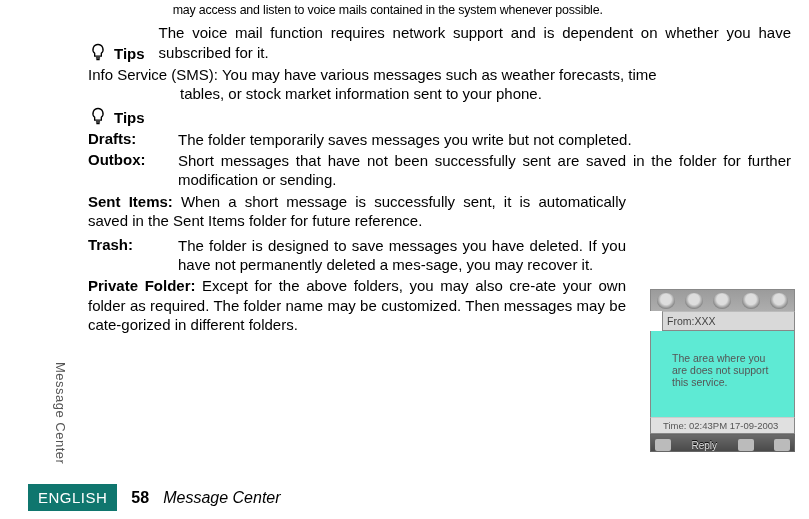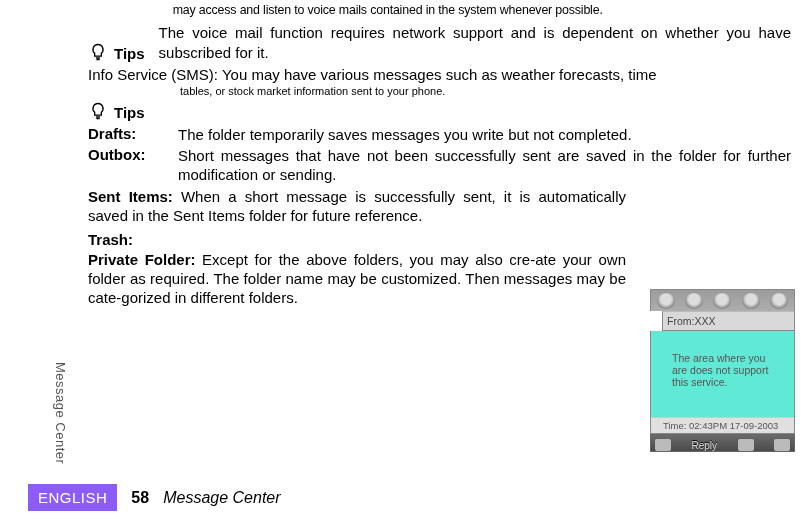--- a/index.html
+++ b/index.html
@@ -54,21 +54,21 @@
       font-size: 15px;
       line-height: 1.3;
       text-align: justify;
       flex: 1;
     }
     .info-service {
       font-size: 15px;
       margin-bottom: 2px;
     }
     .info-service-cont {
-      font-size: 11px;
+      font-size: 15px;
       padding-left: 92px;
       margin-bottom: 2px;
     }
     .def-row {
       display: flex;
       align-items: flex-start;
       margin-bottom: 2px;
     }
     .def-term {
       font-weight: bold;
@@ -175,21 +175,21 @@
     }
     .footer {
       position: absolute;
       left: 28px;
       bottom: 8px;
       display: flex;
       align-items: center;
       gap: 14px;
     }
     .lang-box {
-      background: #8b5cf6;
+      background: #0f766e;
       color: #fff;
       font-size: 15px;
       padding: 5px 10px 5px 10px;
       letter-spacing: 0.5px;
     }
     .page-num {
       font-weight: bold;
       font-size: 16px;
     }
     .footer-title {
@@ -237,20 +237,21 @@
       <span class="def-text">Short messages that have not been successfully sent are saved in the folder for further modification or sending.</span>
     </div>
 
     <div class="inline-def">
       <span class="term">Sent Items:</span><span> When a short message is successfully sent, it is automatically saved in the Sent Items folder for future reference.</span>
     </div>
     <div style="height:0"></div>
 
     <div class="def-row" style="margin-top:6px;">
       <span class="def-term">Trash:</span>
+      <span class="def-text-narrow">The folder is designed to save messages you have deleted. If you have not permanently deleted a mes-sage, you may recover it.</span>
     </div>
 
     <div class="inline-def">
       <span class="term">Private Folder:</span><span> Except for the above folders, you may also cre-ate your own folder as required. The folder name may be customized. Then messages may be cate-gorized in different folders.</span>
     </div>
 
   </div>
 
   <div class="phone-screenshot">
     <div class="phone-top">

